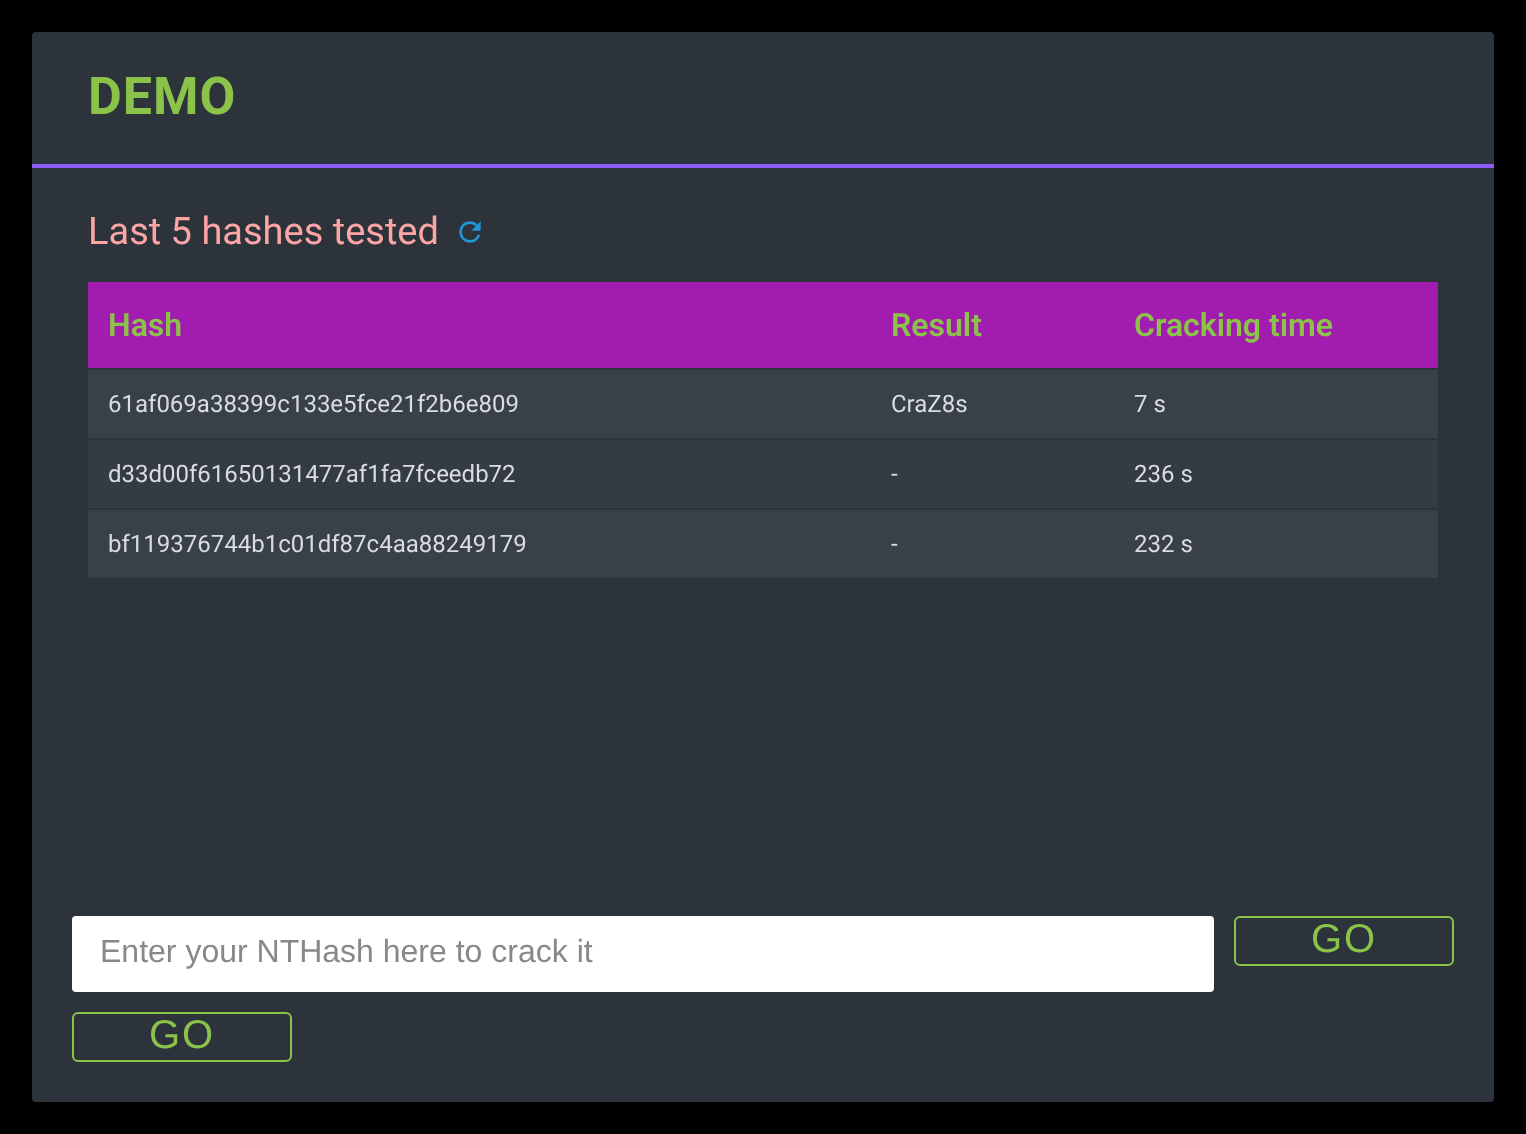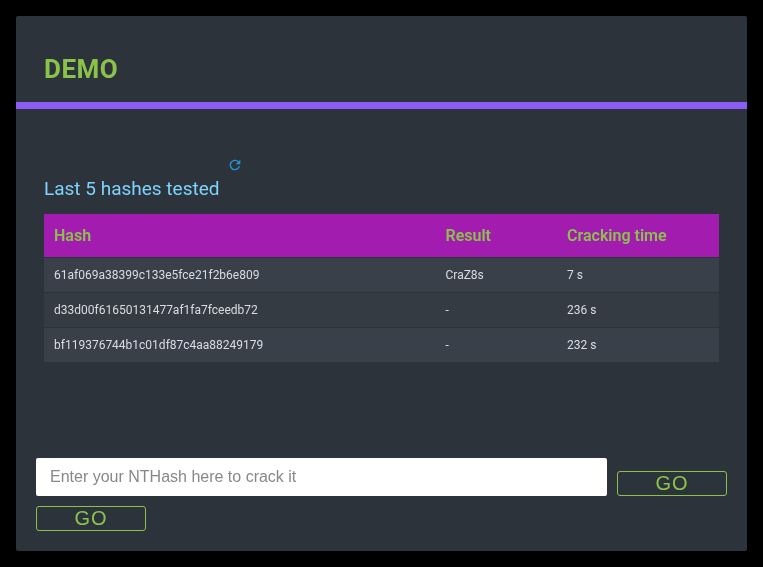--- a/index.html
+++ b/index.html
@@ -17,40 +17,38 @@
     .panel {
       background: #2d333b;
       border-radius: 2px;
       width: 100%;
       height: 100%;
       display: flex;
       flex-direction: column;
     }
     .header {
       padding: 18px 28px;
-      border-bottom: 7px solid #8b5cf6;
-      margin-top: 20px;
+      border-bottom: 2px solid #8b5cf6;
     }
     .title {
       color: #8bc34a;
       font-size: 26px;
       font-weight: 700;
       letter-spacing: 0.5px;
     }
     .subheader {
       padding: 20px 28px 14px 28px;
       display: flex;
       align-items: center;
       gap: 8px;
     }
     .subheader-text {
-      color: #7dd3fc;
+      color: #fca5a5;
       font-size: 19px;
       font-weight: 400;
-      margin-top: 48px;
     }
     .refresh-icon {
       color: #2196d4;
       font-size: 16px;
       cursor: pointer;
       display: inline-flex;
     }
     .refresh-icon svg {
       width: 16px;
       height: 16px;
@@ -88,21 +86,21 @@
     .col-time { width: 24%; }
     .forms {
       padding: 16px 20px 20px 20px;
       display: flex;
       flex-direction: column;
       gap: 10px;
     }
     .form-row {
       display: flex;
       gap: 10px;
-      align-items: flex-end;
+      align-items: flex-start;
     }
     .form-input {
       flex: 1;
       background: #fff;
       border: none;
       border-radius: 2px;
       padding: 10px 14px;
       font-size: 16px;
       color: #333;
       outline: none;

